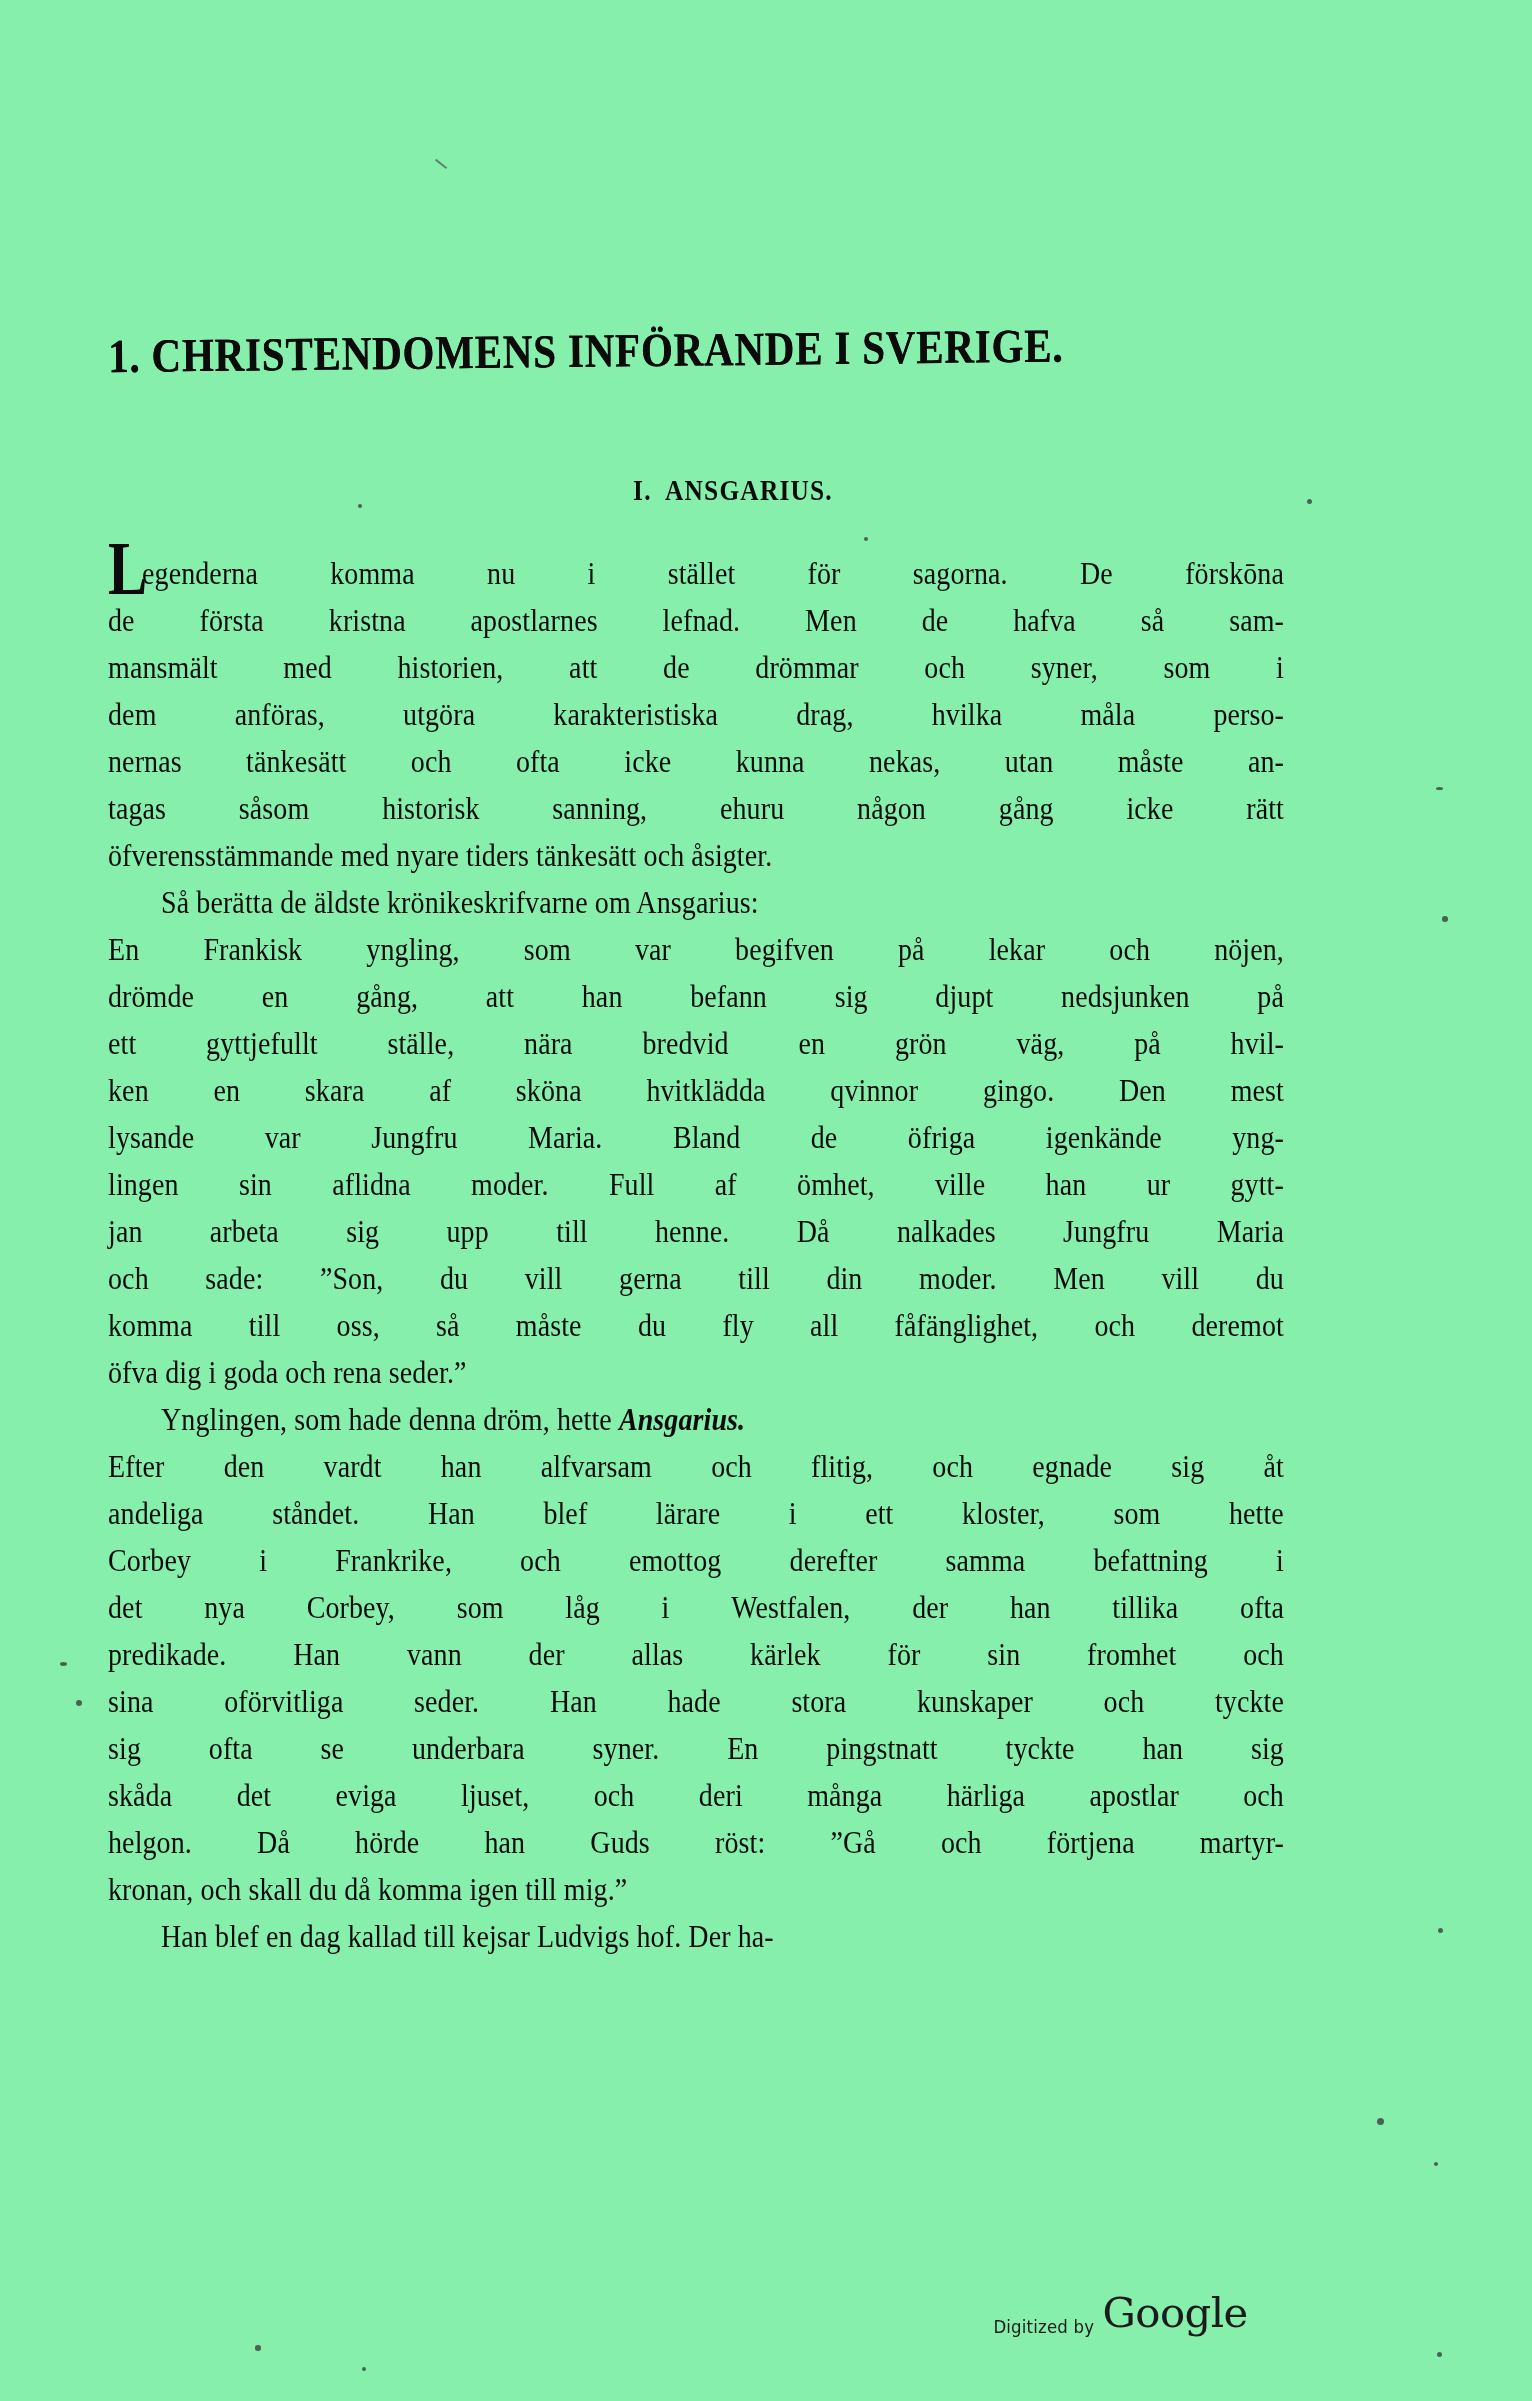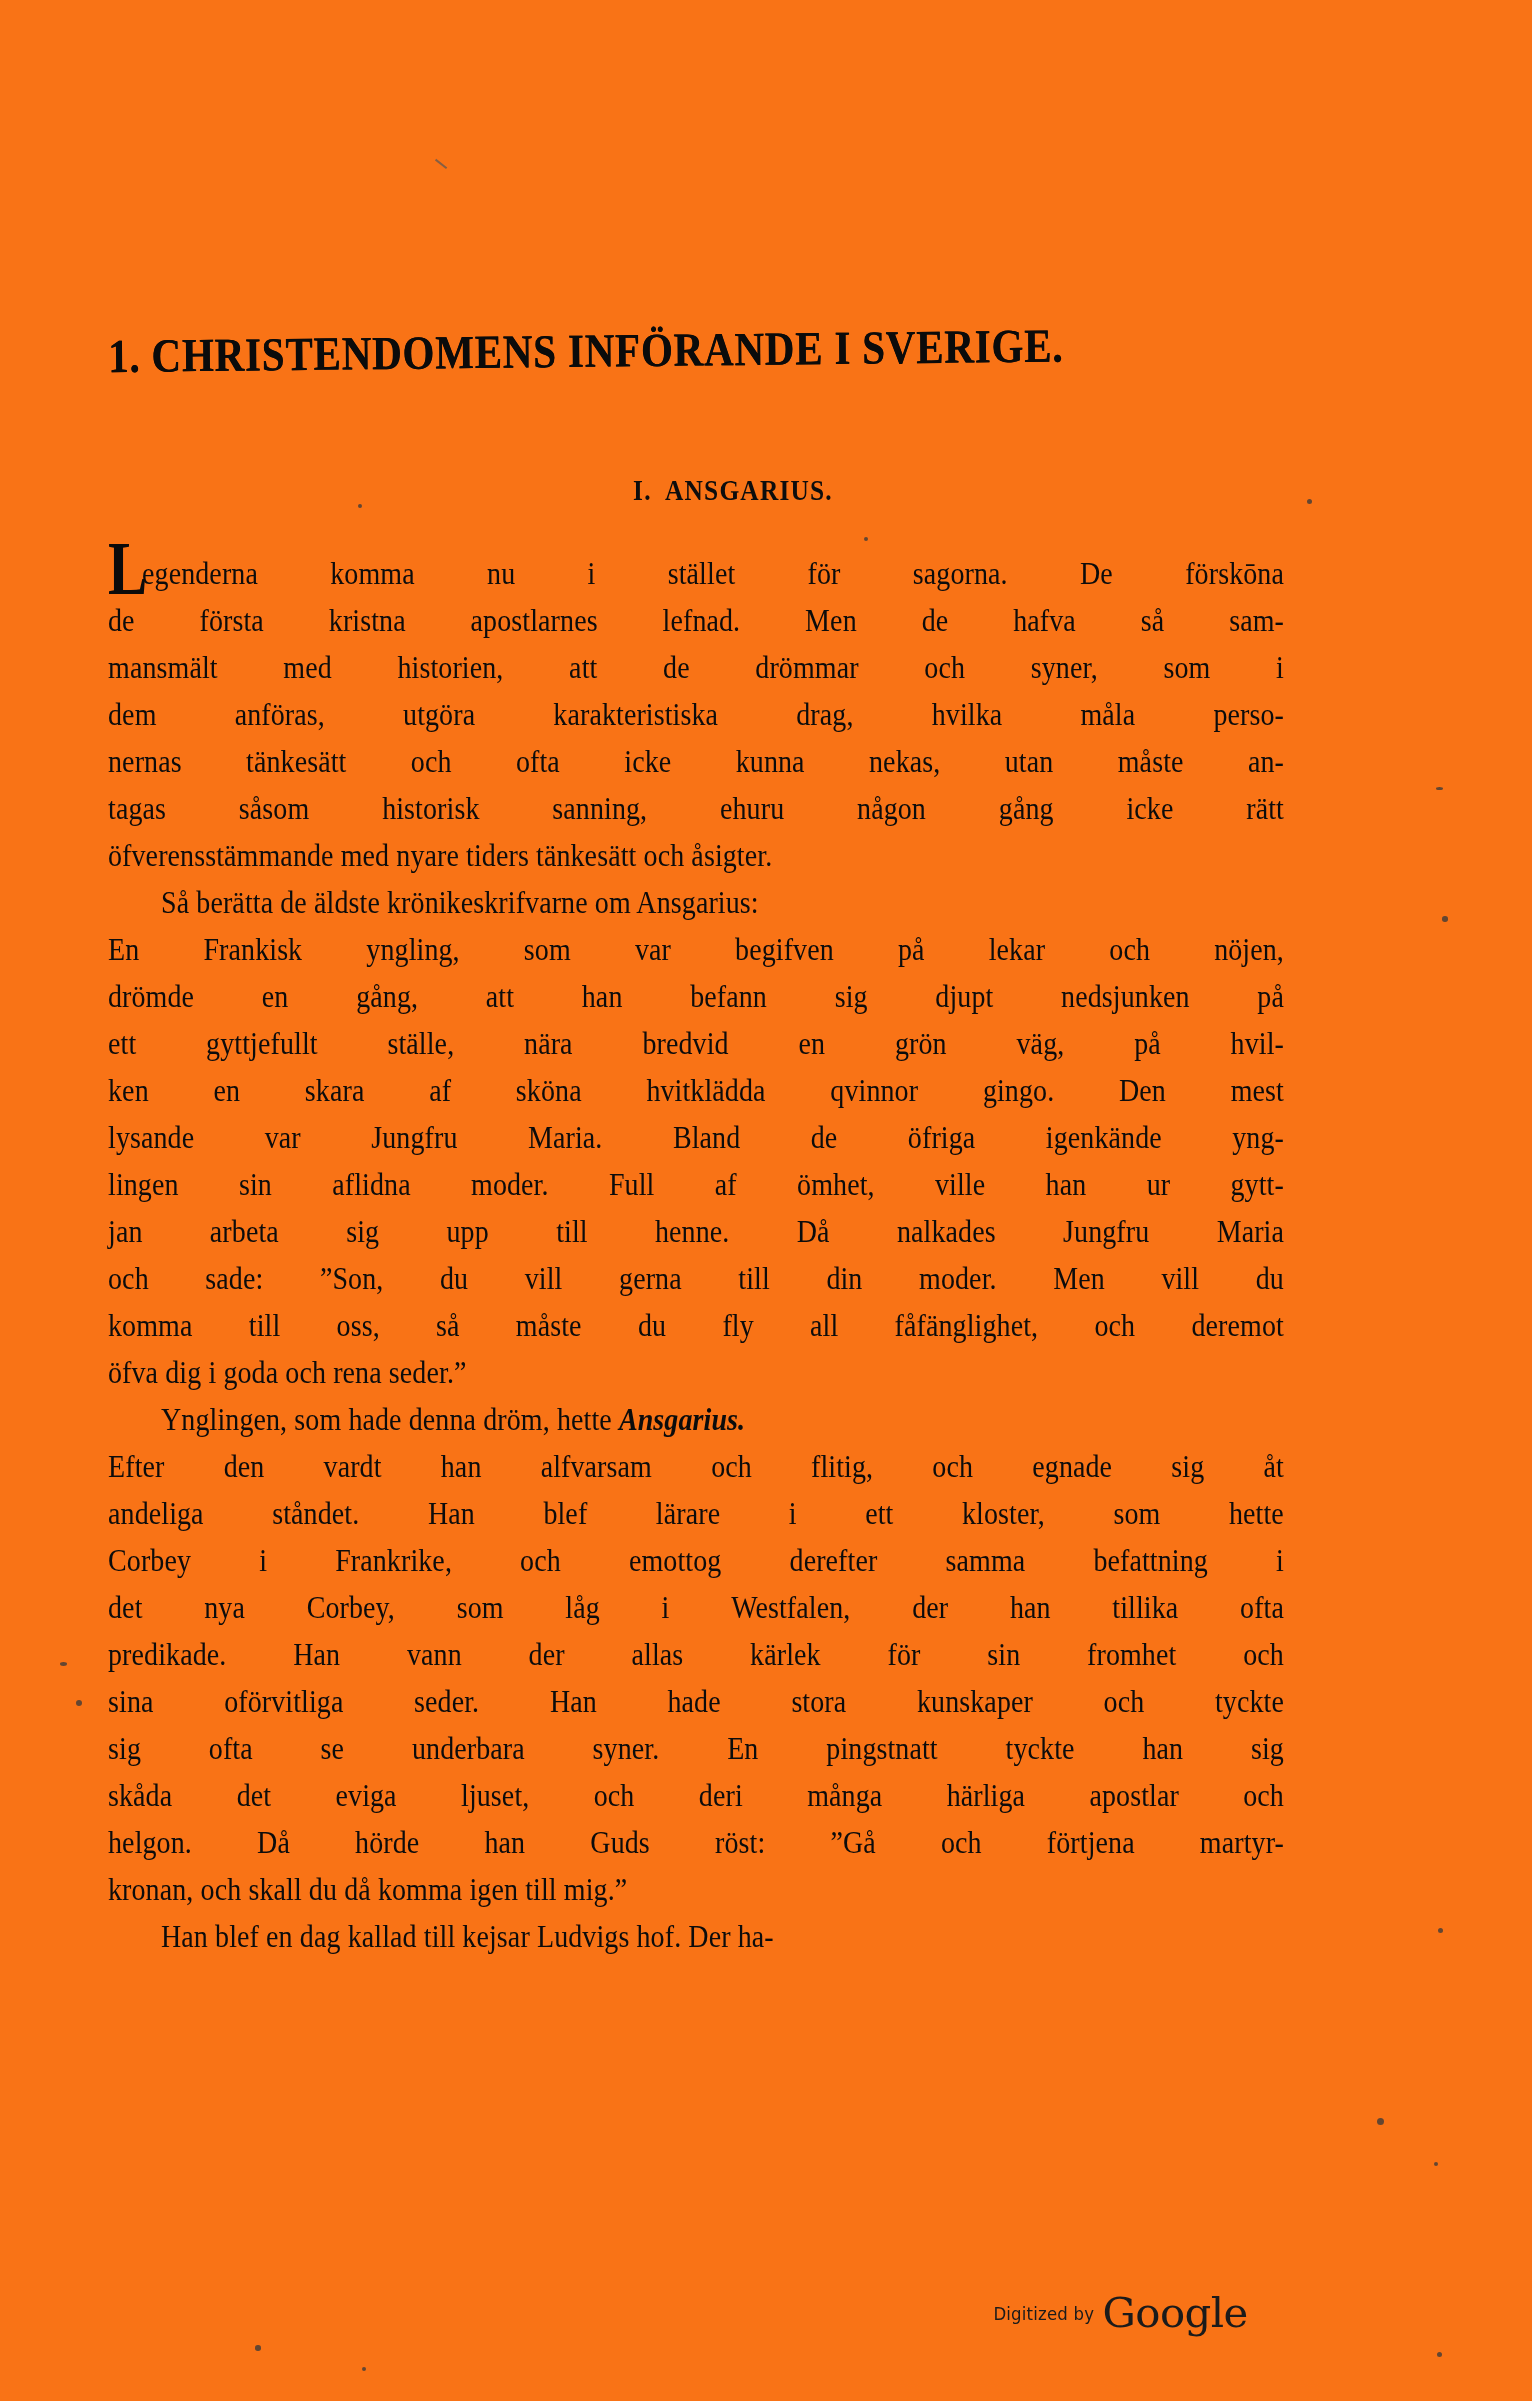--- a/index.html
+++ b/index.html
@@ -12,21 +12,21 @@
     height: 2401px;
     position: relative;
     font-family: "Liberation Serif", "DejaVu Serif", serif;
     color: #111111;
     overflow: hidden;
   }
 
   .page {
     position: absolute;
     inset: 0;
-    background: #f97316;
+    background: #86efac;
   }
 
   
   .speck {
     position: absolute;
     background: #3a3a3a;
     border-radius: 50%;
     opacity: .78;
   }
   .tick {
@@ -122,21 +122,21 @@
     font-style: italic;
     font-weight: 600;
   }
 
   
   .watermark {
     position: absolute;
     left: 989px;
     top: 2289px;
     display: flex;
-    align-items: center;
+    align-items: flex-end;
     color: #1b1b1b;
   }
   .wm-pre {
     font-family: "DejaVu Sans", sans-serif;
     font-size: 18px;
     letter-spacing: 0.2px;
     transform: scaleX(.92);
     transform-origin: left baseline;
     margin-right: 5.5px;
   }

